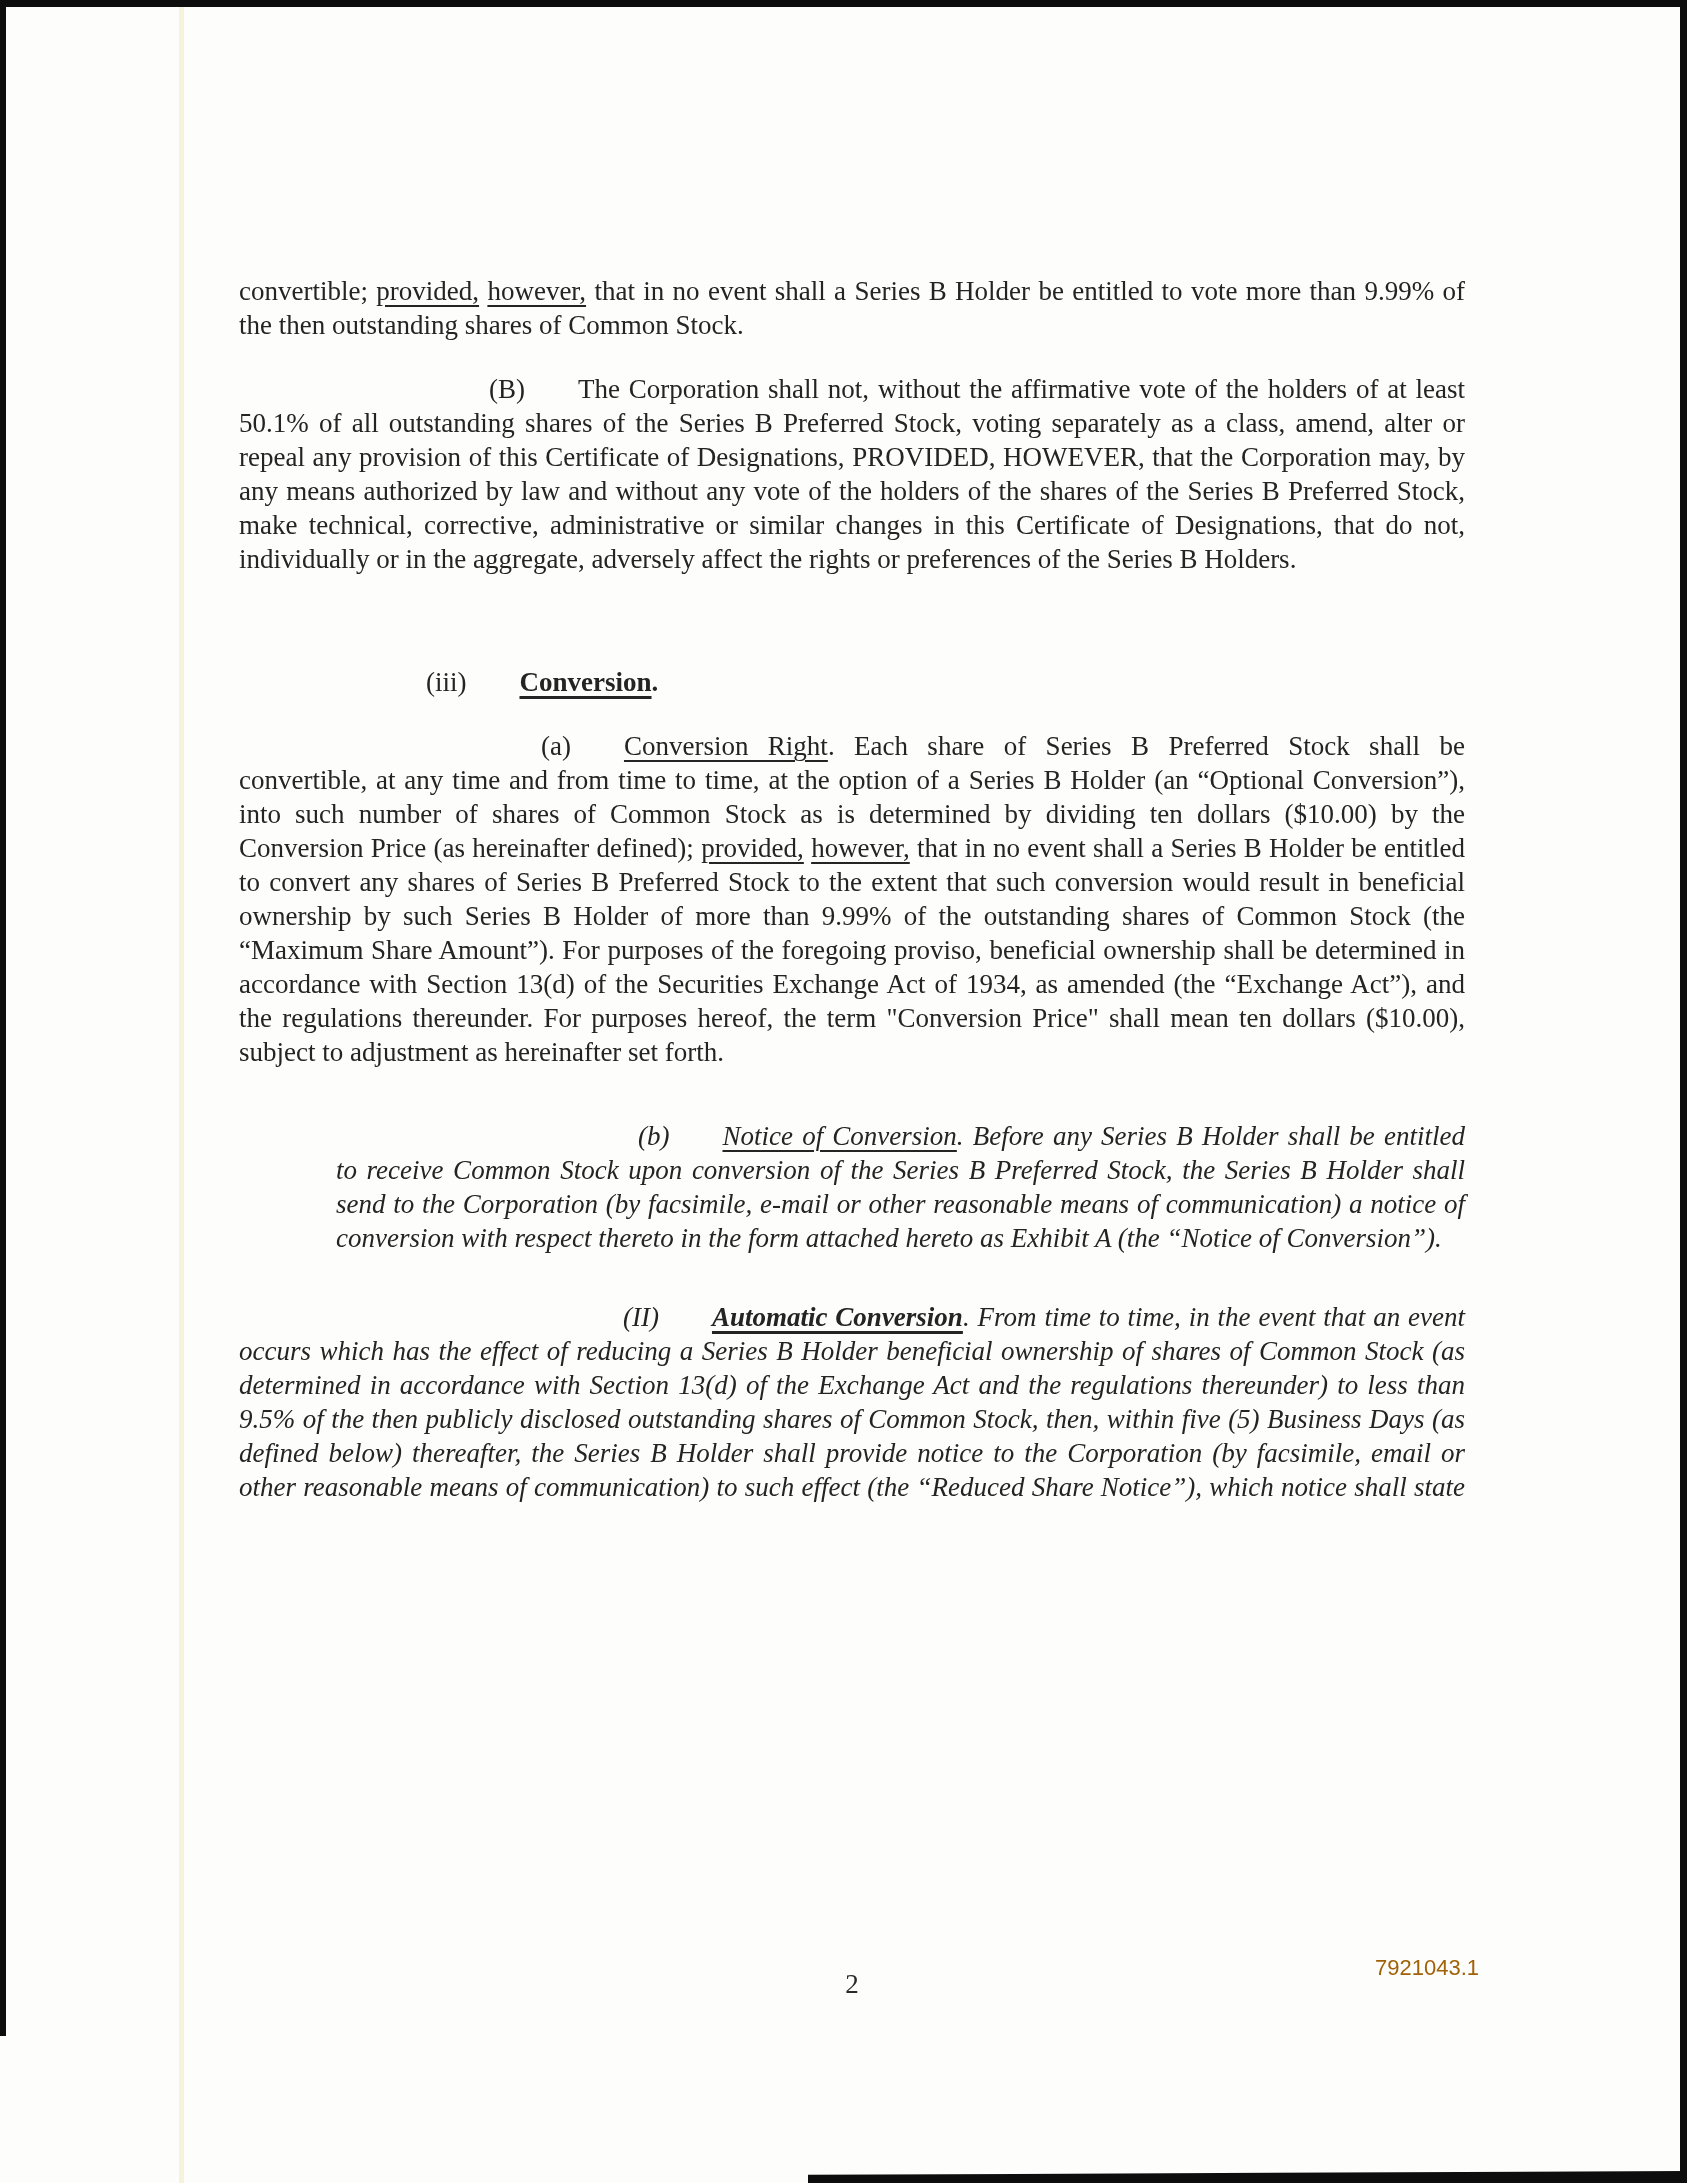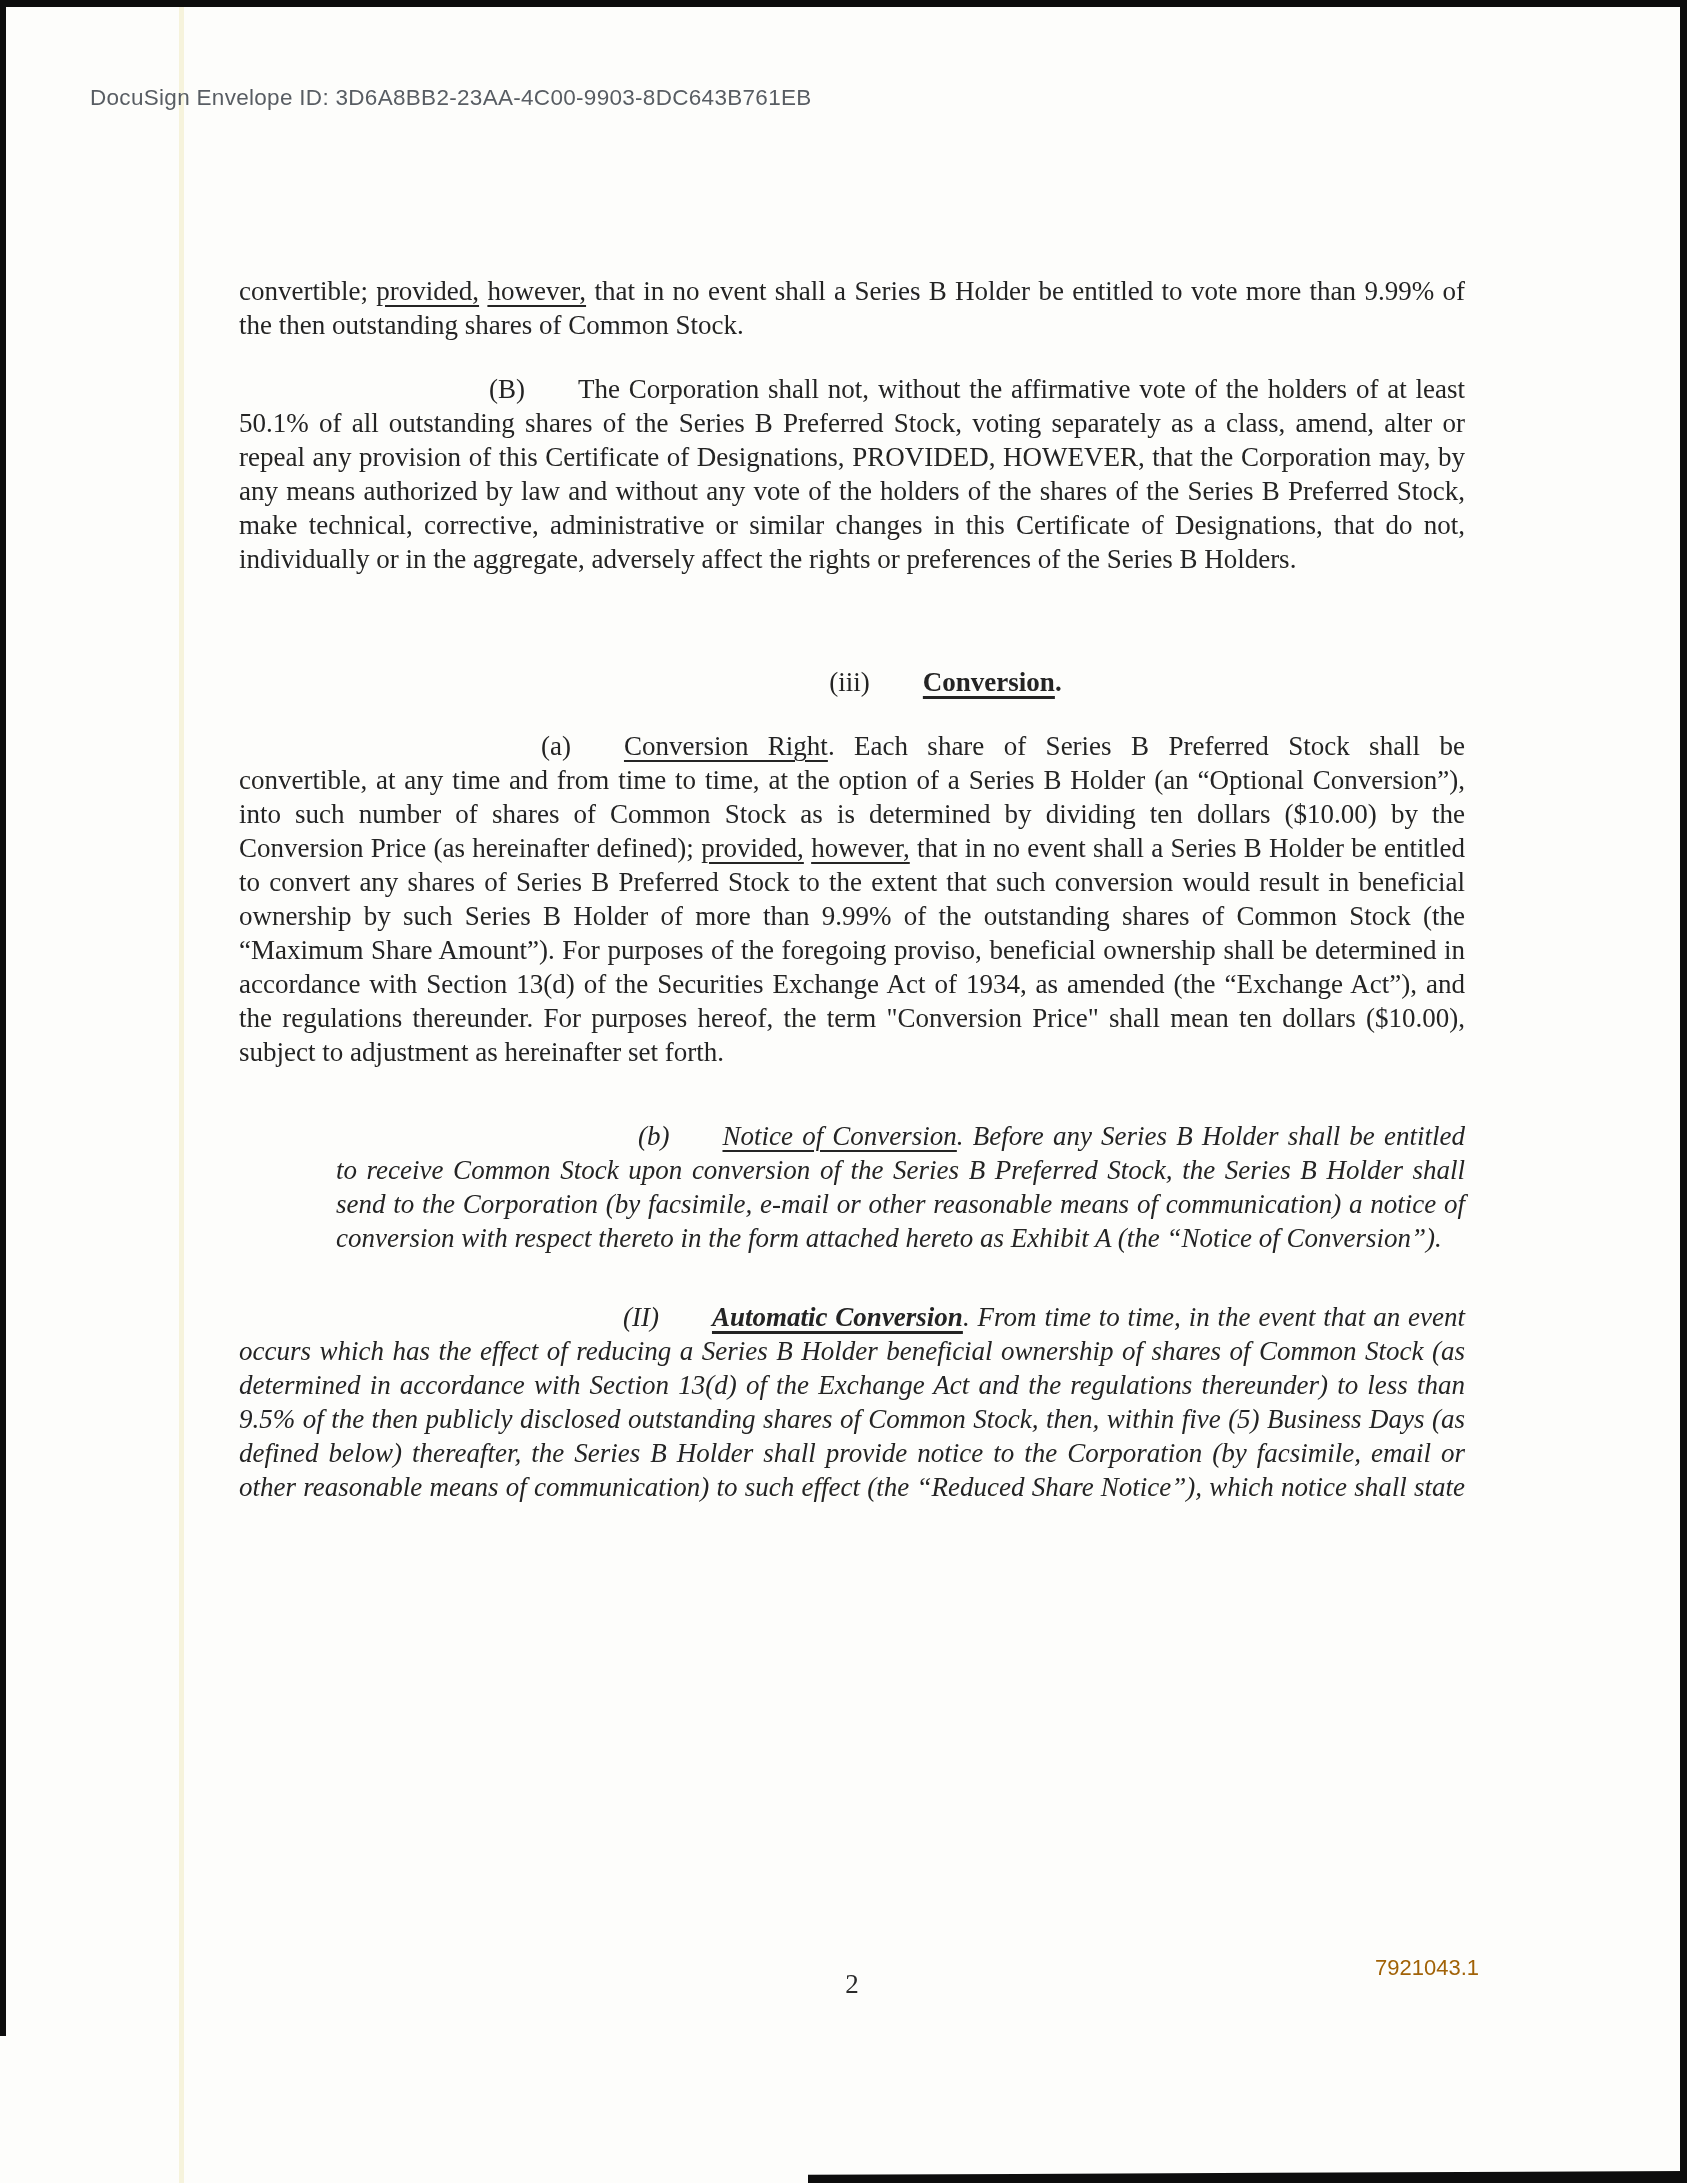--- a/index.html
+++ b/index.html
@@ -25,21 +25,21 @@
     font-size:22.5px;color:#585d63;letter-spacing:0.3px;white-space:nowrap;
   }
   
   .content{
     position:absolute;left:239px;top:274px;width:1226px;z-index:2;
     font-size:27px;line-height:34px;text-align:justify;
   }
   .para{margin:0;}
   .p-flush{}
   .p-lettered{margin-top:30px;text-indent:250px;}
-  .h1{margin-top:89px;margin-left:187px;text-align:center;}
+  .h1{margin-top:89px;margin-left:187px;text-align:left;}
   .h2{margin-top:37px;margin-left:290px;text-align:left;}
   .h3{margin-top:40px;margin-left:382px;text-align:left;}
   .p-sub-first{margin-top:30px;text-indent:302px;}
   .p-sub{margin-top:50px;margin-left:97px;text-indent:302px;font-style:italic;}
   .p-deep{margin-top:45px;text-indent:384px;text-align-last:justify;font-style:italic;}
   .tab{display:inline-block;width:53px;}
   .u{text-decoration:underline;text-decoration-thickness:2px;text-underline-offset:4.6px;}
   .b{font-weight:700;}
   .b.u{text-decoration-thickness:2.6px;}
   
@@ -51,21 +51,20 @@
     position:absolute;right:208px;top:1955px;z-index:2;
     font-family:"Liberation Sans", sans-serif;font-size:22px;color:#a16207;
   }
 </style>
 </head>
 <body>
 
 <div class="page">
   <div class="seam"></div>
 
-  <div class="docusign">DocuSign Envelope ID: 3D6A8BB2-23AA-4C00-9903-8DC643B761EB</div>
 
   <div class="content">
       <p class="para p-flush"><span>convertible; </span><span class="u">provided,</span><span> </span><span class="u">however,</span><span> that in no event shall a Series B Holder be entitled to vote more than 9.99% of the then outstanding shares of Common Stock.</span></p>
       <p class="para p-lettered"><span class="plabel">(B)</span><span class="tab"></span><span>The Corporation shall not, without the affirmative vote of the holders of at least 50.1% of all outstanding shares of the Series B Preferred Stock, voting separately as a class, amend, alter or repeal any provision of this Certificate of Designations, PROVIDED, HOWEVER, that the Corporation may, by any means authorized by law and without any vote of the holders of the shares of the Series B Preferred Stock, make technical, corrective, administrative or similar changes in this Certificate of Designations, that do not, individually or in the aggregate, adversely affect the rights or preferences of the Series B Holders.</span></p>
       <p class="para h1"><span class="plabel">(iii)</span><span class="tab"></span><span class="u b">Conversion</span><span class="b">.</span></p>
       <p class="para p-sub-first"><span class="plabel">(a)</span><span class="tab"></span><span class="u">Conversion Right</span><span>. Each share of Series B Preferred Stock shall be convertible, at any time and from time to time, at the option of a Series B Holder (an “Optional Conversion”), into such number of shares of Common Stock as is determined by dividing ten dollars ($10.00) by the Conversion Price (as hereinafter defined); </span><span class="u">provided,</span><span> </span><span class="u">however,</span><span> that in no event shall a Series B Holder be entitled to convert any shares of Series B Preferred Stock to the extent that such conversion would result in beneficial ownership by such Series B Holder of more than 9.99% of the outstanding shares of Common Stock (the “Maximum Share Amount”). For purposes of the foregoing proviso, beneficial ownership shall be determined in accordance with Section 13(d) of the Securities Exchange Act of 1934, as amended (the “Exchange Act”), and the regulations thereunder. For purposes hereof, the term "Conversion Price" shall mean ten dollars ($10.00), subject to adjustment as hereinafter set forth.</span></p>
       <p class="para p-sub"><span class="plabel">(b)</span><span class="tab"></span><span class="u">Notice of Conversion</span><span>. Before any Series B Holder shall be entitled to receive Common Stock upon conversion of the Series B Preferred Stock, the Series B Holder shall send to the Corporation (by facsimile, e-mail or other reasonable means of communication) a notice of conversion with respect thereto in the form attached hereto as Exhibit A (the “Notice of Conversion”).</span></p>
       <p class="para p-deep"><span class="plabel">(II)</span><span class="tab"></span><span class="u b">Automatic Conversion</span><span>. From time to time, in the event that an event occurs which has the effect of reducing a Series B Holder beneficial ownership of shares of Common Stock (as determined in accordance with Section 13(d) of the Exchange Act and the regulations thereunder) to less than 9.5% of the then publicly disclosed outstanding shares of Common Stock, then, within five (5) Business Days (as defined below) thereafter, the Series B Holder shall provide notice to the Corporation (by facsimile, email or other reasonable means of communication) to such effect (the “Reduced Share Notice”), which notice shall state</span></p>
     </div>
 

